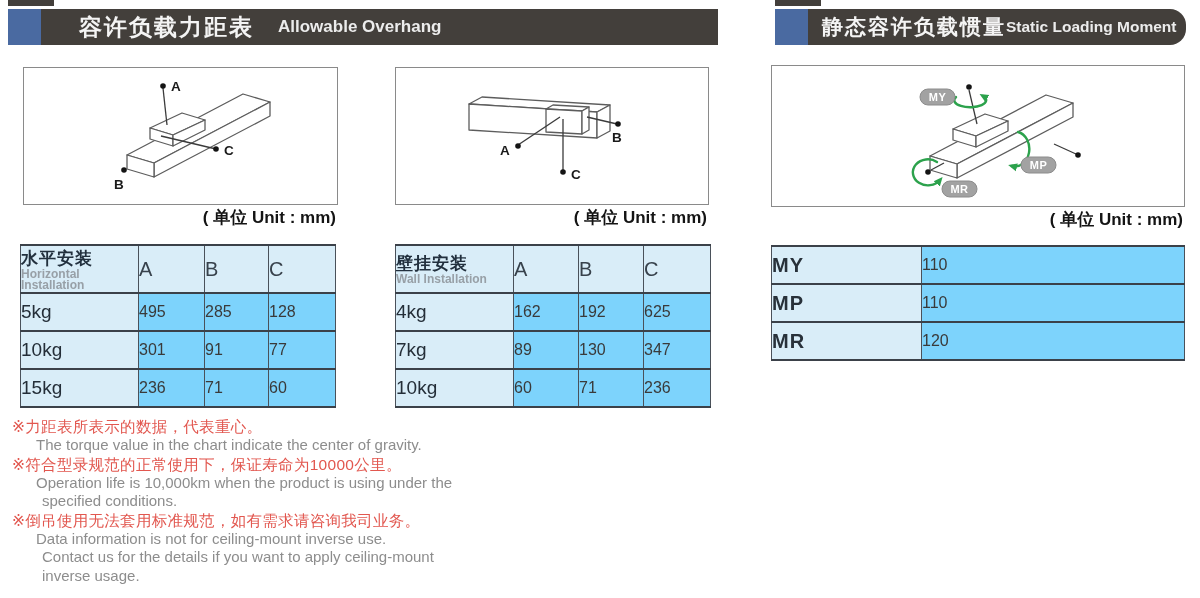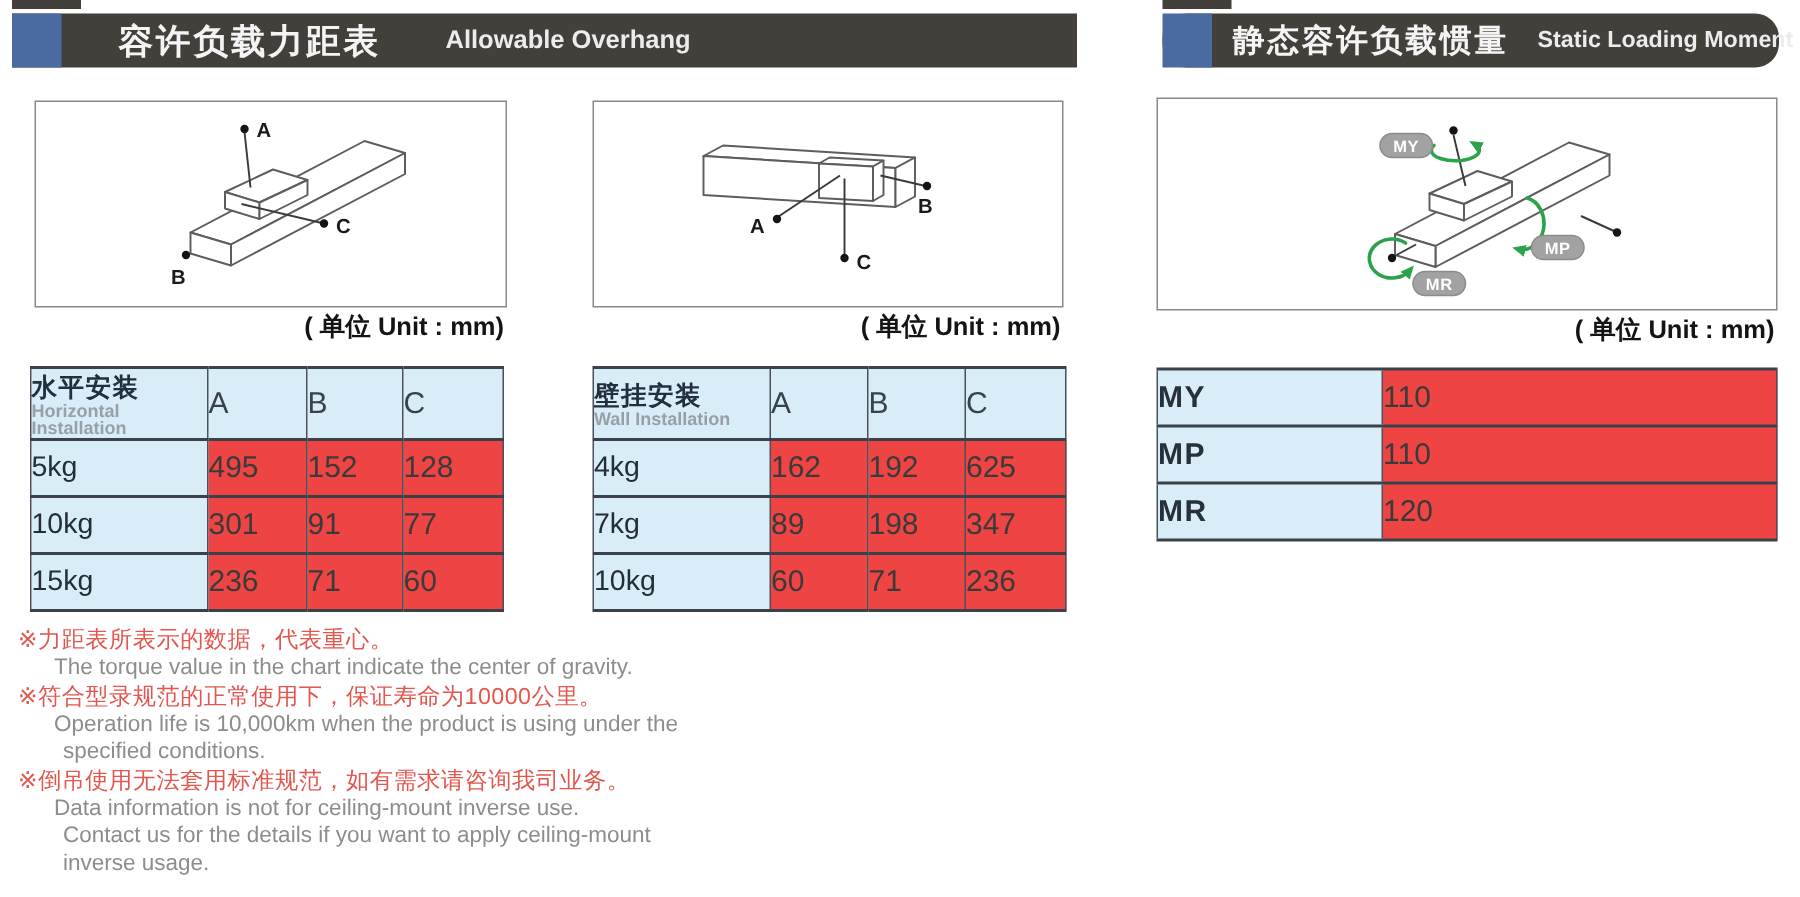--- a/index.html
+++ b/index.html
@@ -4,42 +4,42 @@
 <style>
   html,body{margin:0;padding:0;background:#fff;}
   .page{position:relative;width:1200px;height:598px;background:#fff;overflow:hidden;
         font-family:"Liberation Sans","DejaVu Sans",sans-serif;}
 
   
   .tab{position:absolute;top:0;height:6px;width:46px;background:#433f3b;}
   .hbar{position:absolute;top:9px;height:36px;background:#433f3b;display:flex;align-items:center;}
   .accent{width:33px;height:36px;background:#4a6aa1;flex:none;}
   .t-zh{color:#f4f4f4;font-weight:bold;letter-spacing:2px;margin-left:14px;white-space:nowrap;}
-  .t-en{color:#ececec;font-weight:bold;margin-left:19px;white-space:nowrap;}
+  .t-en{color:#ececec;font-weight:bold;margin-left:0;white-space:nowrap;}
   .hbar.left .t-zh{font-size:23px;}
   .hbar.left .t-en{font-size:17px;}
   .hbar.right .t-zh{font-size:21px;}
   .hbar.right .t-en{font-size:15.5px;}
 
   
   .dbox{position:absolute;border:1px solid #8a8a8a;background:#fff;}
   .dbox svg{display:block;}
   .unit{position:absolute;width:220px;text-align:right;font-size:17px;font-weight:600;color:#141414;white-space:nowrap;}
 
   
   table.dtable{position:absolute;border-collapse:collapse;table-layout:fixed;background:#fff;}
   table.dtable td{border:1px solid #4a515a;border-top-width:2px;border-bottom-width:2px;
                   border-top-color:#3b4149;border-bottom-color:#3b4149;
                   text-align:left;vertical-align:middle;padding:0;}
   table.dtable tr{height:38px;}
   table.dtable tr.hrow{height:48px;}
   td.lbl,td.colh,td.rlbl,td.mlbl{background:#d9edf8;}
   td.colh{font-size:20px;color:#38424c;}
   td.rlbl{font-size:19px;color:#242e38;}
-  td.val{font-size:20px;color:#3a3a3a;background:#ef4444;}
+  td.val{font-size:16px;color:#3a3a3a;background:#7dd3fc;}
   .lbl-zh{font-size:17px;font-weight:bold;color:#22303e;line-height:21px;letter-spacing:1px;}
   .lbl-en{font-size:12px;color:#98a0a7;line-height:11px;font-weight:bold;}
   td.mlbl{font-size:20px;font-weight:bold;color:#28313a;letter-spacing:1px;}
 
   
   .fnotes{position:absolute;left:12px;top:417px;width:480px;}
   .fz{font-size:15.5px;color:#e2574f;line-height:19px;letter-spacing:0.3px;white-space:nowrap;}
   .fe{font-size:15px;color:#8d8d8d;line-height:18.6px;margin-left:24px;white-space:nowrap;}
   .fe.c2{margin-left:30px;}
 
@@ -169,21 +169,21 @@
         <div class="lbl-zh">水平安装</div>
         <div class="lbl-en">Horizontal Installation</div>
       </td>
       <td class="colh">A</td>
       <td class="colh">B</td>
       <td class="colh">C</td>
     </tr>
     <tr>
       <td class="rlbl">5kg</td>
       <td class="val">495</td>
-      <td class="val">152</td>
+      <td class="val">285</td>
       <td class="val">128</td>
     </tr>
     <tr>
       <td class="rlbl">10kg</td>
       <td class="val">301</td>
       <td class="val">91</td>
       <td class="val">77</td>
     </tr>
     <tr>
       <td class="rlbl">15kg</td>
@@ -213,21 +213,21 @@
     </tr>
     <tr>
       <td class="rlbl">4kg</td>
       <td class="val">162</td>
       <td class="val">192</td>
       <td class="val">625</td>
     </tr>
     <tr>
       <td class="rlbl">7kg</td>
       <td class="val">89</td>
-      <td class="val">198</td>
+      <td class="val">130</td>
       <td class="val">347</td>
     </tr>
     <tr>
       <td class="rlbl">10kg</td>
       <td class="val">60</td>
       <td class="val">71</td>
       <td class="val">236</td>
     </tr>
     </tbody>
   </table>

